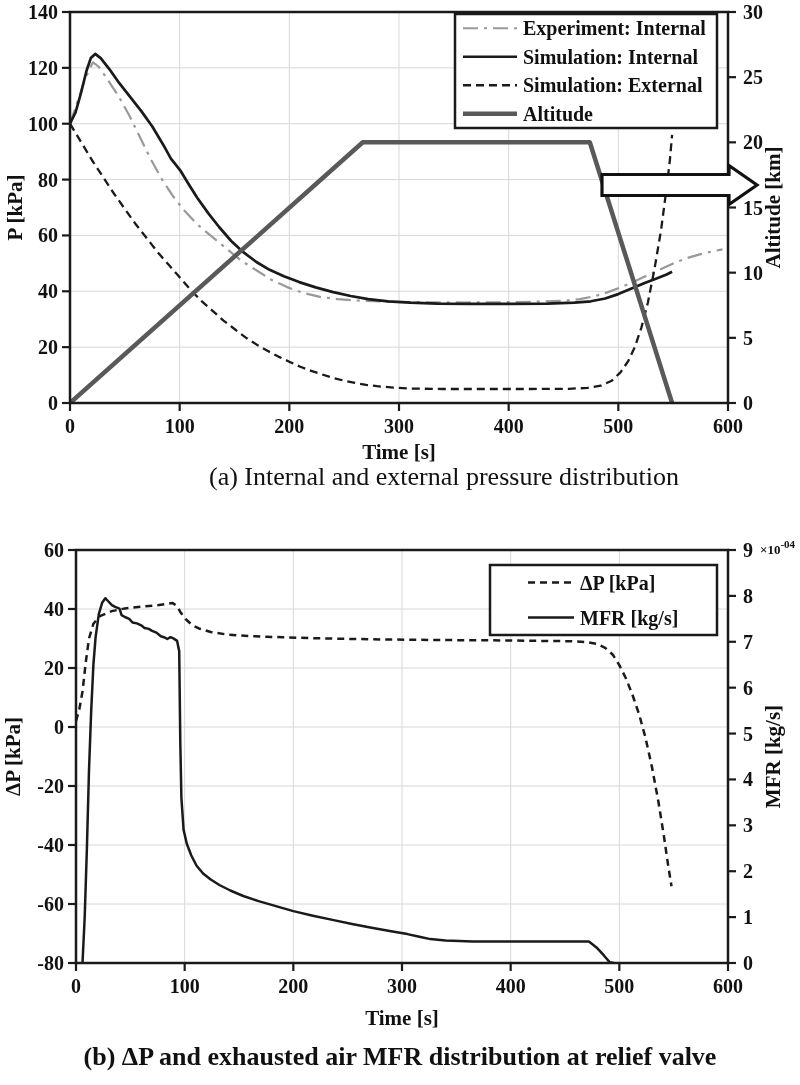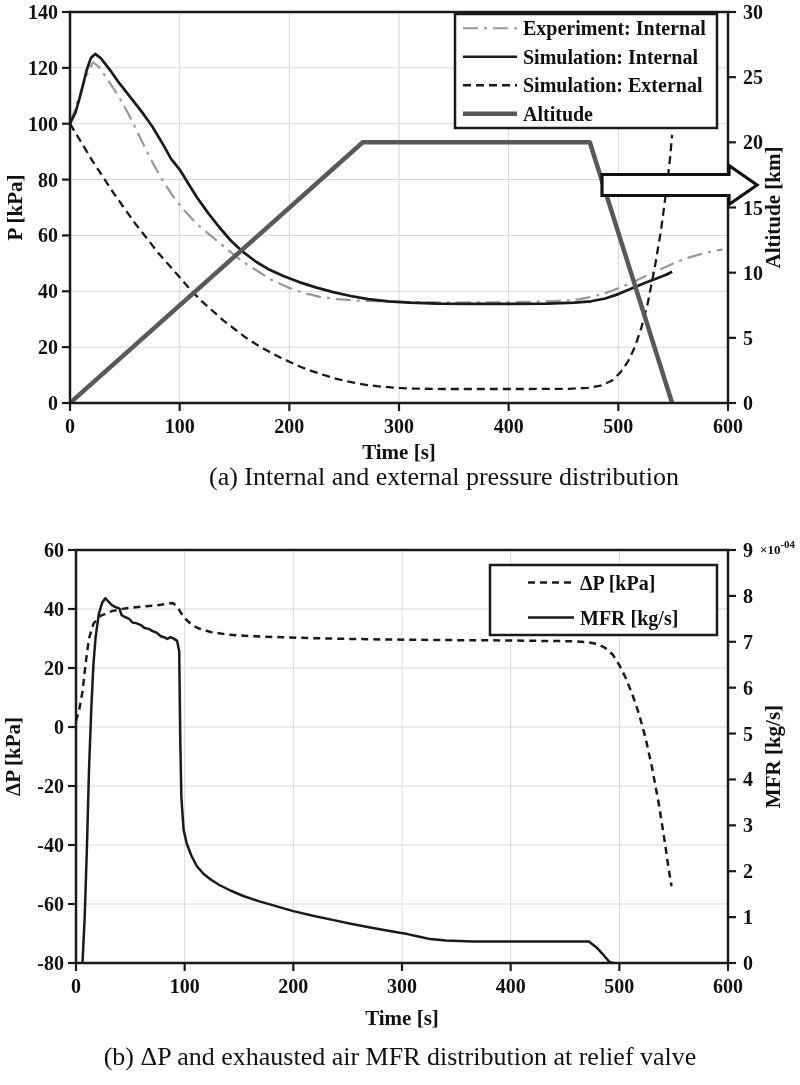--- a/index.html
+++ b/index.html
@@ -4,21 +4,21 @@
 <style>
   html,body{margin:0;padding:0;background:#ffffff;}
   .page{position:relative;width:800px;height:1085px;background:#ffffff;overflow:hidden;
         font-family:"Liberation Serif",serif;}
   .chart-svg{position:absolute;left:0;}
   #chart-a{top:0;}
   #chart-b{top:535px;}
   .caption{position:absolute;left:0;width:800px;text-align:center;font-size:26px;
            color:#111111;font-family:"Liberation Serif",serif;}
   #caption-a{top:462px;margin-left:44px;}
-  #caption-b{top:1042px;}
+  #caption-b{top:1042px;font-weight:bold;}
   .tick-label{font-family:"Liberation Serif",serif;font-weight:bold;font-size:20px;fill:#111111;}
   .axis-title{font-family:"Liberation Serif",serif;font-weight:bold;font-size:21px;fill:#111111;}
   .legend-label{font-family:"Liberation Serif",serif;font-weight:bold;font-size:20px;fill:#111111;}
   .mult-label{font-family:"Liberation Serif",serif;font-weight:bold;font-size:13px;fill:#111111;}
 </style>
 </head>
 <body>
 
 <div class="page">
   <svg id="chart-a" class="chart-svg" width="800" height="465" viewBox="0 0 800 465">

